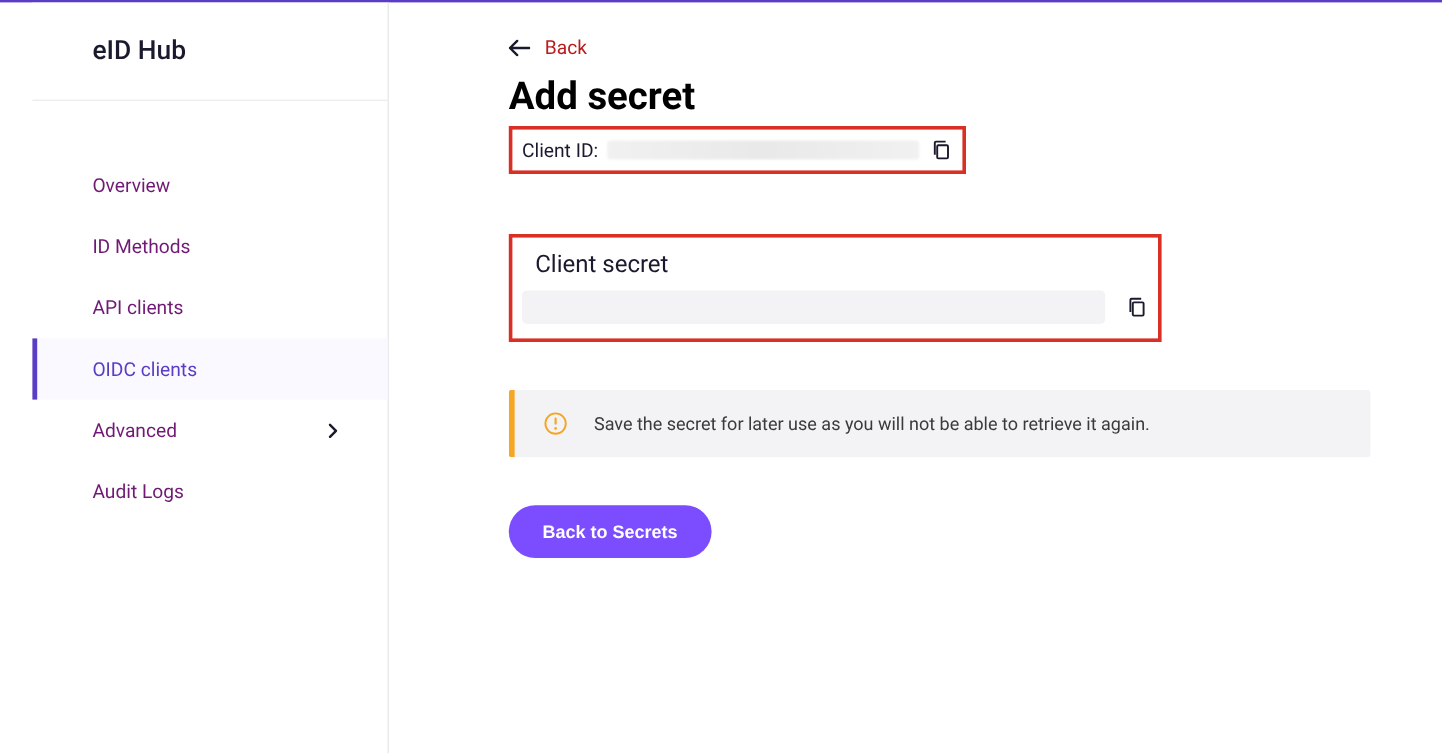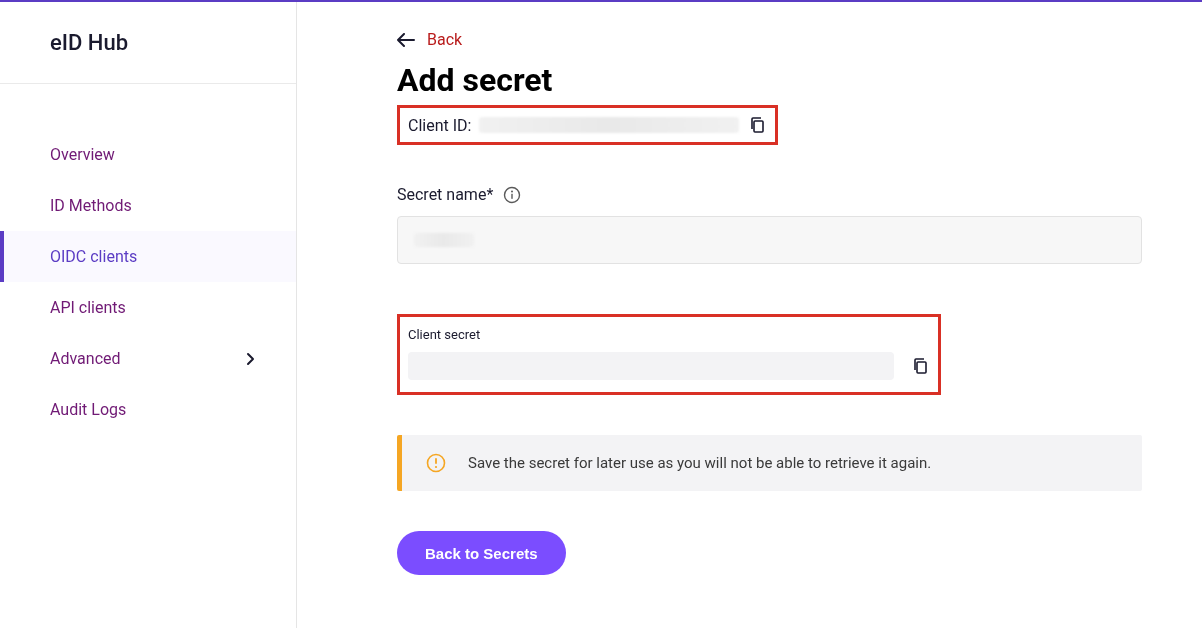--- a/index.html
+++ b/index.html
@@ -7,20 +7,21 @@
       font-family: -apple-system, BlinkMacSystemFont, 'Segoe UI', Roboto, sans-serif;
       background: #fff;
       border-top: 2px solid #5b3cc4;
       width: 1202px;
       height: 628px;
       overflow: hidden;
     }
     .layout {
       display: flex;
       height: 100%;
+      padding-left: 27px;
     }
     .sidebar {
       width: 297px;
       border-right: 1px solid #e5e5e5;
       background: #fff;
       flex-shrink: 0;
     }
     .sidebar-header {
       padding: 28px 50px;
       border-bottom: 1px solid #eaeaea;
@@ -126,23 +127,24 @@
       height: 14px;
     }
     .client-secret-block {
       border: 3px solid #d93025;
       padding: 10px 8px 12px;
       margin-top: 50px;
       display: inline-block;
       width: 544px;
     }
     .client-secret-label {
-      font-size: 13px;
+      font-size: 20px;
       color: #1a1a2e;
       margin-bottom: 10px;
+      margin-left: 11px;
     }
     .client-secret-row {
       display: flex;
       align-items: center;
       gap: 16px;
     }
     .client-secret-value-box {
       background: #f3f3f5;
       border-radius: 4px;
       padding: 14px 16px;
@@ -183,25 +185,25 @@
 <div class="layout">
   <aside class="sidebar">
     <div class="sidebar-header">eID Hub</div>
     <ul class="nav-list">
       <li class="nav-item">
         <span>Overview</span>
       </li>
       <li class="nav-item">
         <span>ID Methods</span>
       </li>
+      <li class="nav-item">
+        <span>API clients</span>
+      </li>
       <li class="nav-item active">
         <span>OIDC clients</span>
-      </li>
-      <li class="nav-item">
-        <span>API clients</span>
       </li>
       <li class="nav-item">
         <span>Advanced</span>
         <span class="nav-chevron">
           <svg width="10" height="14" viewBox="0 0 10 14">
               <path d="M2 2 L7 7 L2 12" stroke="#1a1a2e" stroke-width="2" fill="none" stroke-linecap="round" stroke-linejoin="round"></path>
             </svg>
         </span>
       </li>
       <li class="nav-item">
@@ -228,35 +230,20 @@
       <button class="copy-icon-btn">
         <span>
           <svg width="16" height="18" viewBox="0 0 16 18">
               <rect x="5" y="5" width="9" height="11" rx="1" stroke="#1a1a2e" stroke-width="1.6" fill="none"></rect>
               <path d="M3 13 V3 a1 1 0 0 1 1-1 h8" stroke="#1a1a2e" stroke-width="1.6" fill="none"></path>
             </svg>
         </span>
       </button>
     </div>
 
-    <div class="section">
-      <div class="field-label">
-        <span>Secret name*</span>
-        <span>
-          <svg width="18" height="18" viewBox="0 0 18 18">
-              <circle cx="9" cy="9" r="7.5" stroke="#5a5a5a" stroke-width="1.4" fill="none"></circle>
-              <circle cx="9" cy="5.6" r="1" fill="#5a5a5a"></circle>
-              <rect x="8.3" y="7.8" width="1.4" height="5" fill="#5a5a5a"></rect>
-            </svg>
-        </span>
-      </div>
-      <div class="secret-name-input">
-        <span class="blurred-value"></span>
-      </div>
-    </div>
 
     <div class="client-secret-block">
       <div class="client-secret-label">Client secret</div>
       <div class="client-secret-row">
         <div class="client-secret-value-box">
           <span class="blurred-value wide-secret"></span>
         </div>
         <button class="copy-icon-btn">
           <span>
             <svg width="16" height="18" viewBox="0 0 16 18">

